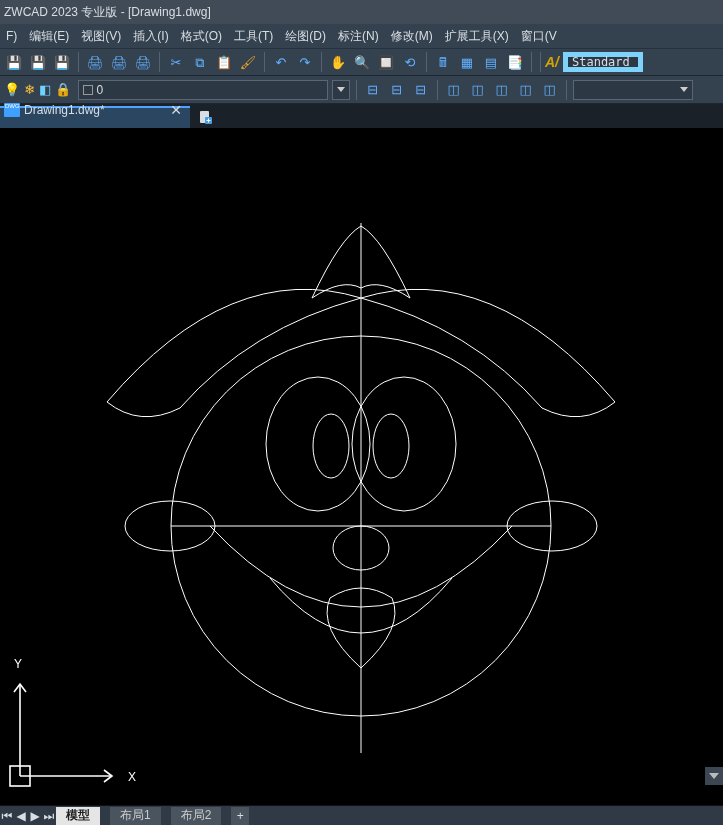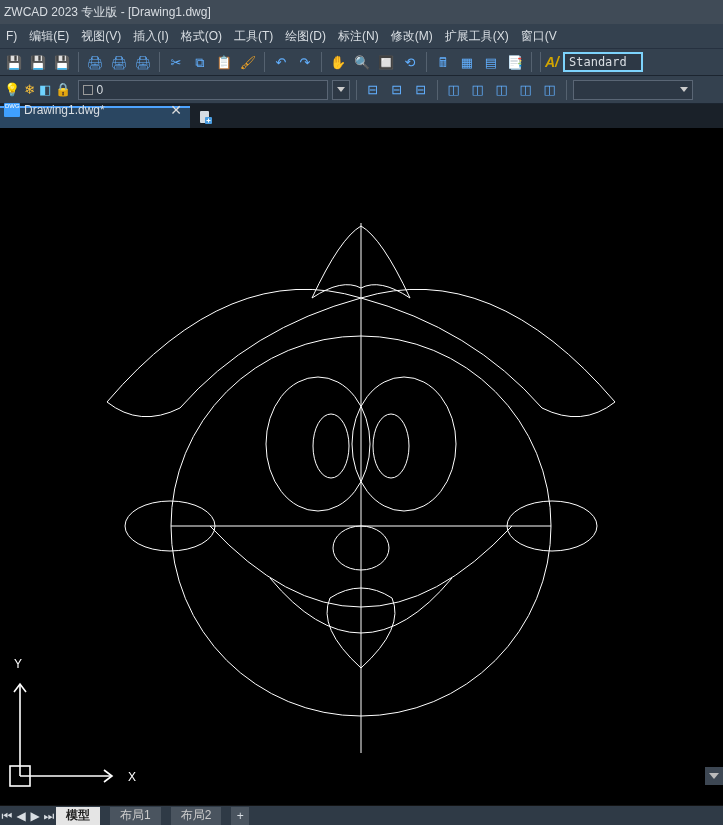--- a/index.html
+++ b/index.html
@@ -26,21 +26,21 @@
   .tbtn{width:22px;height:22px;display:flex;align-items:center;justify-content:center;border:1px solid transparent;border-radius:2px;margin:0 1px;cursor:pointer;}
   .sep{width:0;height:20px;border-left:1px solid var(--sep);margin:0 4px;}
   .dd{min-width:150px;height:20px;border:1px solid #5a6675;background:#2d3845;display:flex;align-items:center;justify-content:flex-end;padding:0 4px;margin:0 2px;}
   .dd .tri{width:0;height:0;border-left:4px solid transparent;border-right:4px solid transparent;border-top:5px solid #ccc;}
   .lyrrow{height:28px;background:var(--bg-toolbar);padding:1px 4px;display:flex;align-items:center;border-bottom:1px solid #1c2530;}
   .lyr-dd{width:250px;height:20px;border:1px solid #5a6675;background:#2d3845;display:flex;align-items:center;padding:0 4px;margin:0 2px;}
   .lyr-dd .fill{flex:1;}
   .lyr-dd .sq{width:10px;height:10px;border:1px solid #999;margin-right:4px;}
   .textstyle{display:flex;align-items:center;}
   .textstyle .lbl{color:var(--yellow);font-style:italic;font-weight:bold;font-size:14px;margin-right:4px;}
-  .textstyle .dd2{width:80px;height:20px;border:2px solid #7dd3fc;background:#2d3845;display:flex;align-items:center;justify-content:space-between;padding:0 4px;}
+  .textstyle .dd2{width:80px;height:20px;border:5px solid #7dd3fc;background:#2d3845;display:flex;align-items:center;justify-content:space-between;padding:0 4px;}
   .textstyle .dd2 span{font-family:Consolas,monospace;}
   .doctabs{height:24px;background:#1a2129;display:flex;align-items:flex-end;}
   .doctab{height:22px;background:#2a4661;border-top:2px solid #4da3ff;display:flex;align-items:center;padding:0 8px 16px 4px;min-width:190px;font-family:Consolas,monospace;font-size:13px;}
   .doctab .ico{width:16px;height:14px;background:#3fa0ff;border-radius:1px;margin-right:4px;position:relative;}
   .doctab .ico:before{content:"DWG";position:absolute;left:0;top:0;font-size:6px;color:#fff;line-height:7px;padding-left:1px;}
   .doctab .fill{flex:1;}
   .doctab .close{font-size:14px;color:#ddd;margin-left:10px;cursor:pointer;}
   .doctabs .add{width:22px;height:22px;display:flex;align-items:center;justify-content:center;cursor:pointer;margin-left:4px;}
   .doctabs .add svg{display:block;}
   .canvas-wrap{flex:1;position:relative;background:var(--canvas-bg);}

